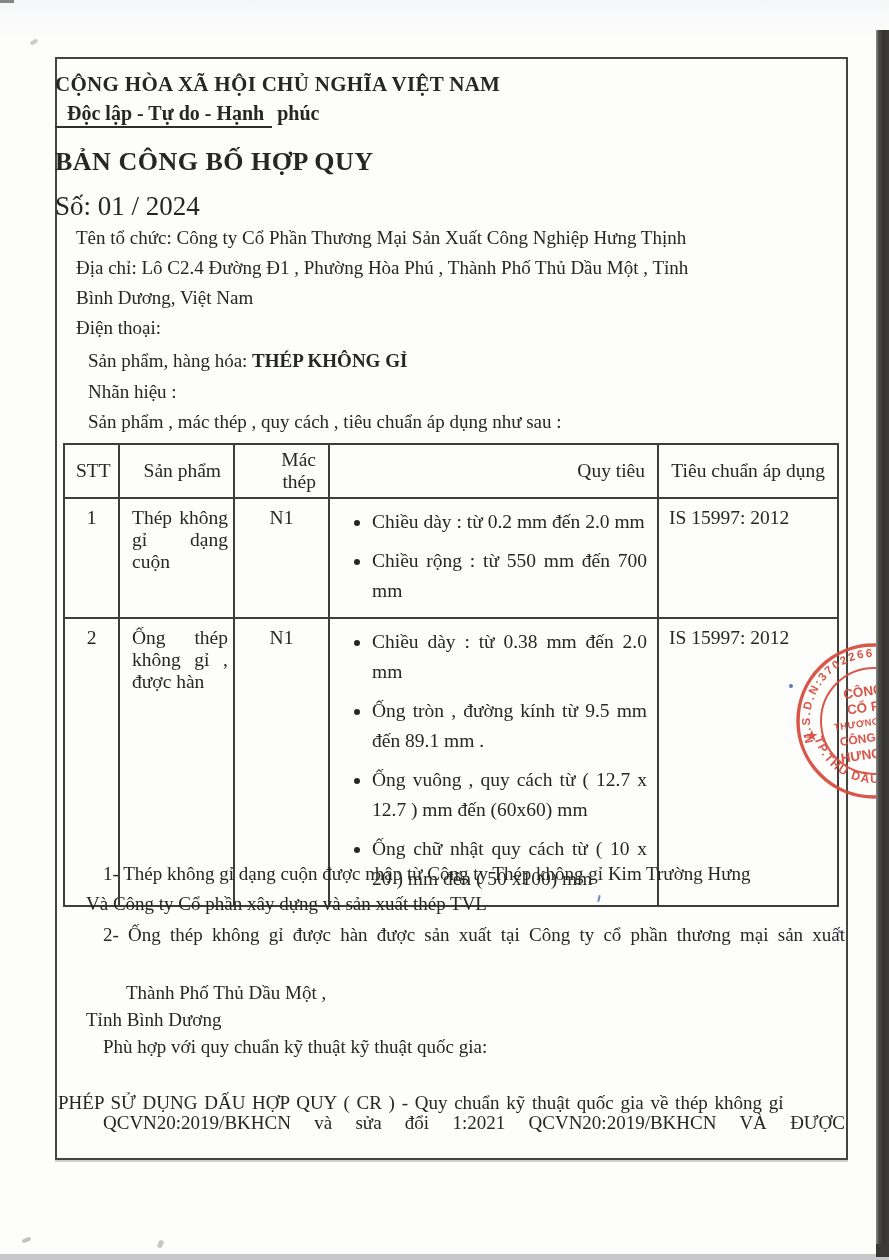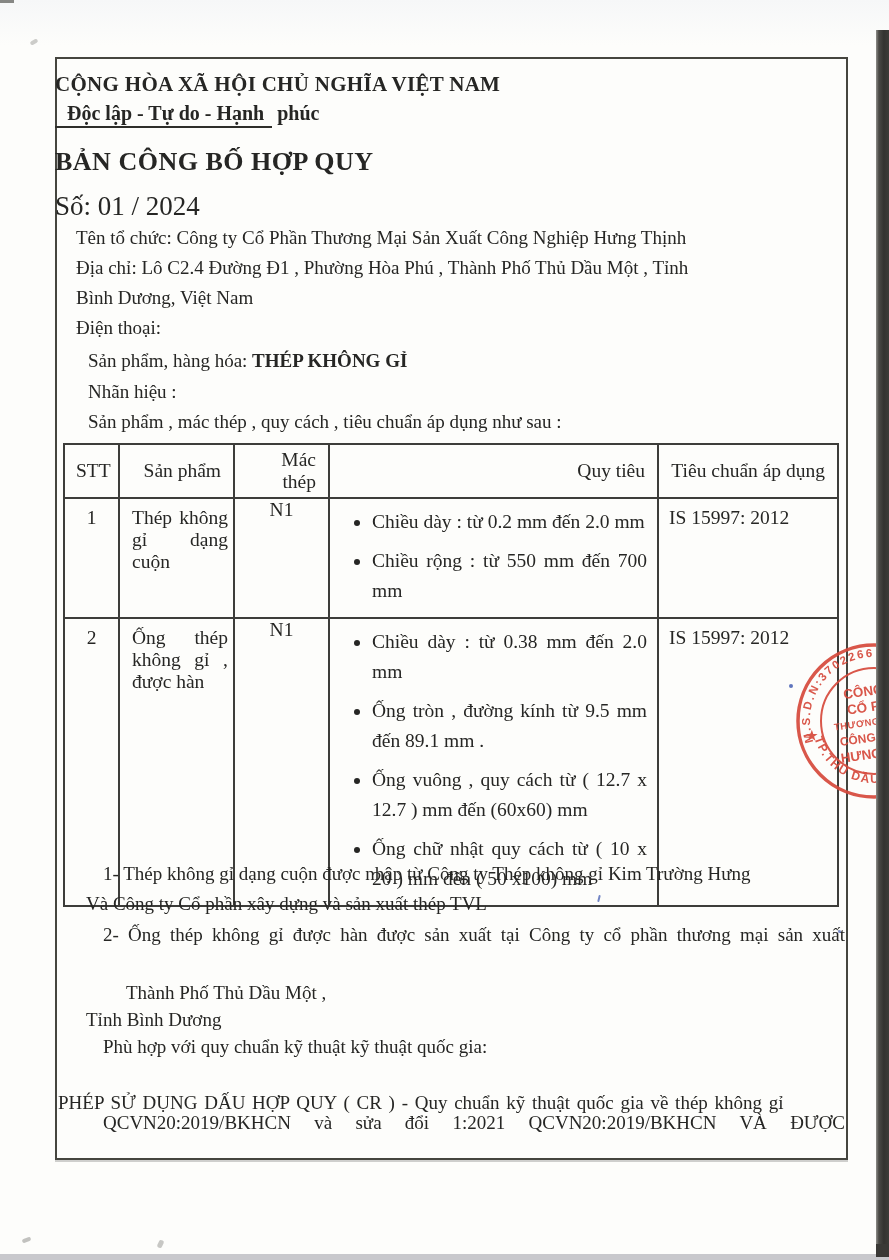--- a/index.html
+++ b/index.html
@@ -32,21 +32,21 @@
   
   table.spec{
     position:absolute;left:63px;top:443px;width:774px;
     border-collapse:collapse;table-layout:fixed;font-size:19.5px;
   }
   table.spec th,table.spec td{border:2px solid #3d3d3a;vertical-align:top;font-weight:normal;}
   table.spec th{vertical-align:middle;text-align:right;padding:4px 12px 4px 11px;height:38px;}
   th.c-stt,td.c-stt{text-align:center;padding:4px 2px;}
   td.c-stt{padding-top:8px;}
   td.c-prod{padding:8px 5px 4px 12px;text-align:justify;}
-  td.c-grade{text-align:center;padding-top:0;}
+  td.c-grade{text-align:center;padding-top:8px;}
   td.c-spec{padding:2px 10px 2px 0;}
   td.c-spec ul{margin:6px 0 0 0;padding-left:42px;}
   td.c-spec li{margin-bottom:9px;text-align:justify;line-height:30px;}
   td.c-std{padding:8px 4px 4px 10px;}
   tr.h-row{height:40px;} tr.r1{height:102px;} tr.r2{height:229px;}
   
   .n1l1{top:861px;left:103px;}
   .n1l2{top:891px;left:86px;}
   .n2l1{top:922px;left:103px;width:742px;white-space:normal;text-align:justify;text-align-last:justify;}
   .n2l2{top:951px;left:126px;}

